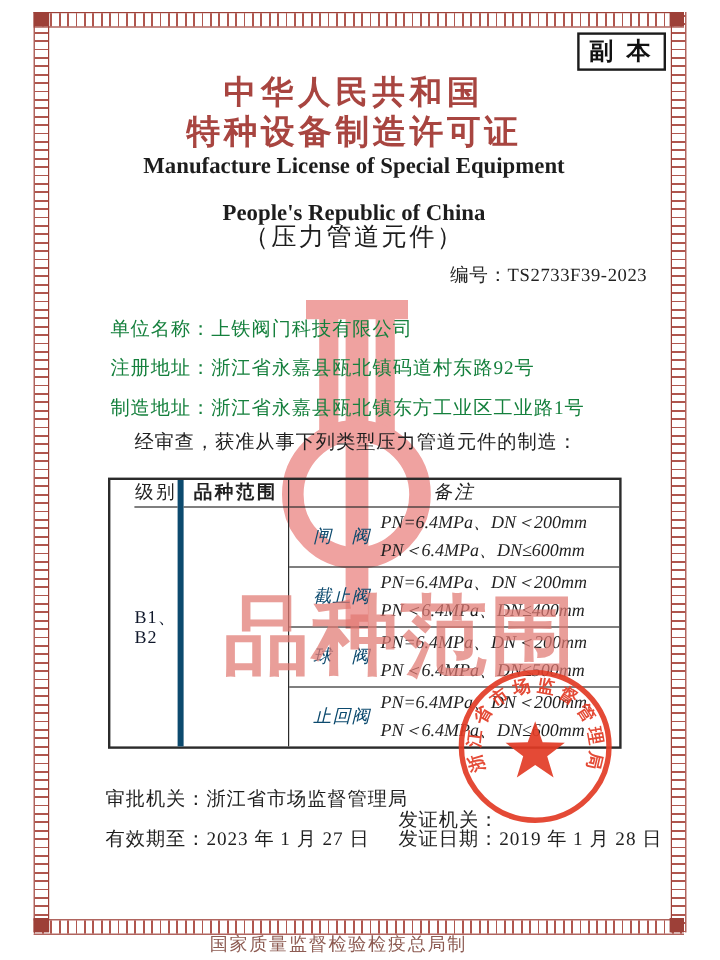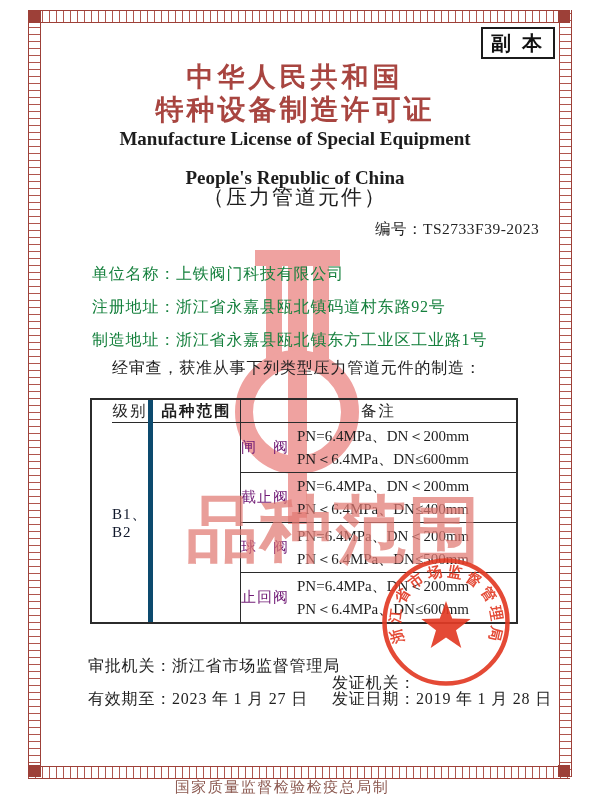--- a/index.html
+++ b/index.html
@@ -25,27 +25,27 @@
   .license{top:219px;left:375px;font-size:15.5px;color:#222;letter-spacing:0.5px;}
   
   .field{left:92px;font-size:16px;letter-spacing:0.8px;color:#15803d;z-index:2;}
   .statement{left:112px;top:358px;font-size:16px;letter-spacing:0.8px;color:#1f1f1f;z-index:2;}
   
   .lic-table{left:90px;top:398px;width:428px;height:226px;border:2px solid #2b2b2b;
              display:flex;box-sizing:border-box;background:transparent;z-index:2;font-size:15px;}
   .col{display:flex;flex-direction:column;box-sizing:border-box;}
   .c1{width:61px;border-right:5px solid #0c4a6e;padding-left:20px;}
   .c2{width:88px;border-right:1px solid #2b2b2b;font-weight:bold;}
-  .c3{flex:1;}
+  .c3{flex:1;font-style:italic;}
   .th{height:22px;line-height:22px;text-align:center;border-bottom:1px solid #2b2b2b;
       font-size:15.5px;letter-spacing:2px;color:#1f1f1f;flex:none;}
   .cellmid{flex:1;display:flex;align-items:center;justify-content:center;letter-spacing:1px;color:#0f172a;}
   .vrow{height:50px;border-bottom:1px solid #2b2b2b;display:flex;align-items:center;box-sizing:border-box;flex:none;}
   .vrow:last-child{border-bottom:none;flex:1;}
-  .vname{width:56px;margin-left:0;letter-spacing:1px;color:#701a75;flex:none;}
+  .vname{width:56px;margin-left:20px;letter-spacing:1px;color:#0c4a6e;flex:none;}
   .vspecs{line-height:23px;color:#1f1f1f;}
   
   .brow{font-size:16px;letter-spacing:0.8px;color:#1f1f1f;z-index:2;}
   
   .wm-logo{left:205px;top:248px;z-index:0;}
   .wm-text{left:186px;top:482px;font-size:72px;font-weight:900;
            font-family:"Liberation Sans","DejaVu Sans",sans-serif;
            color:rgba(225,120,114,0.72);letter-spacing:2px;z-index:5;white-space:nowrap;}
   .seal{left:378px;top:554px;z-index:6;}
   .footer-note{left:0;width:564px;top:778px;text-align:center;font-size:15px;

